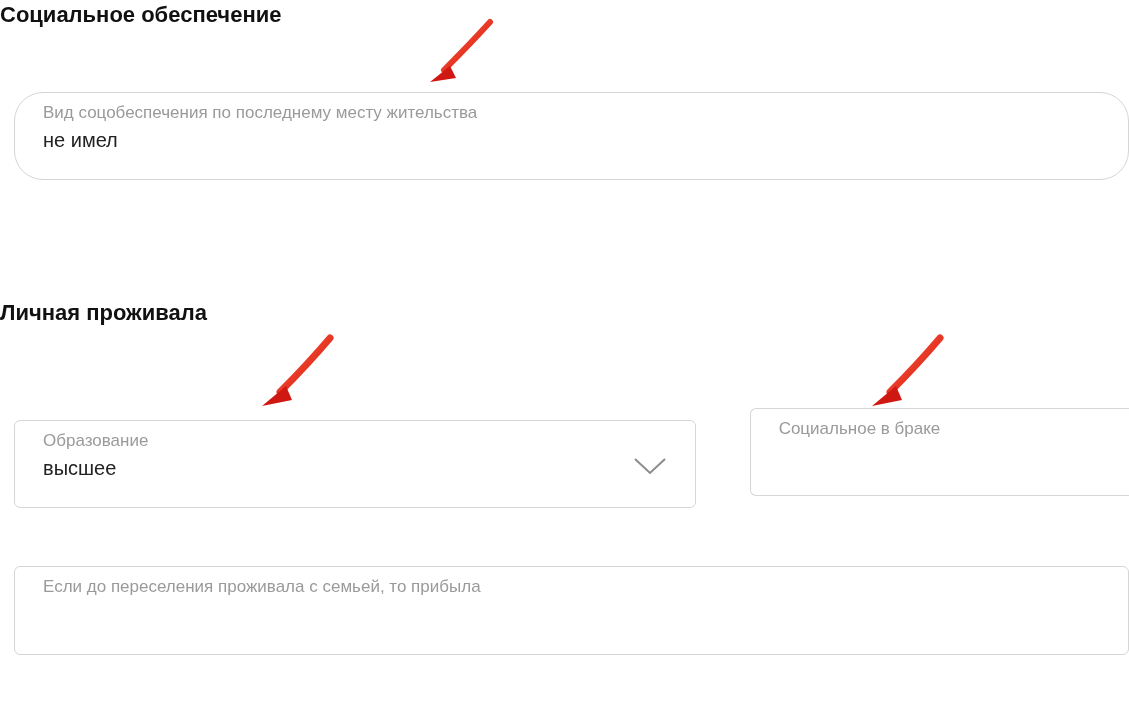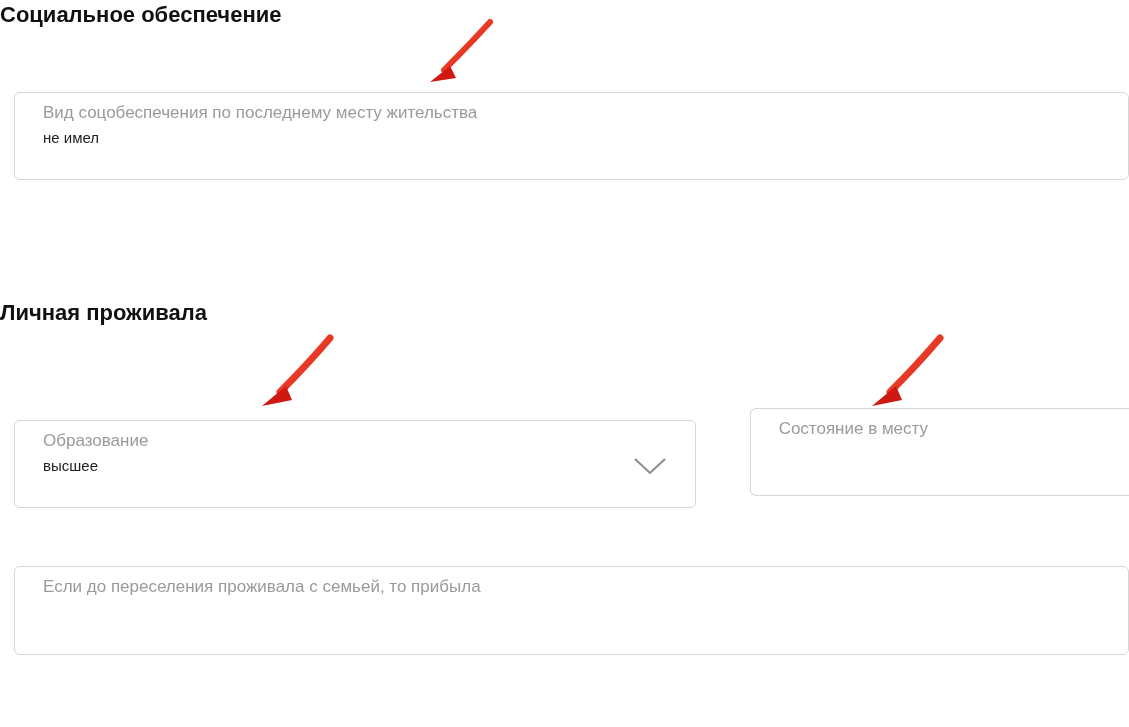--- a/index.html
+++ b/index.html
@@ -42,20 +42,21 @@
     .field {
       border: 1px solid #d6d6d6;
       border-radius: 6px;
       padding: 10px 18px 14px 28px;
       background: #fff;
       position: relative;
     }
     .field-social {
       width: 1115px;
       height: 88px;
+      border-radius: 29px;
     }
     .field-education {
       width: 740px;
       height: 88px;
       margin-top: 12px;
     }
     .field-marital {
       width: 410px;
       height: 88px;
       border-right: none;
@@ -65,21 +66,21 @@
     .field-family {
       width: 1115px;
       height: 89px;
     }
     .field-label {
       font-size: 17px;
       color: #9a9a9a;
       margin-bottom: 6px;
     }
     .field-value {
-      font-size: 15px;
+      font-size: 20px;
       color: #222;
     }
     .chevron {
       position: absolute;
       right: 28px;
       top: 36px;
     }
     .chevron svg {
       width: 34px;
       height: 20px;
@@ -122,21 +123,21 @@
   <div class="field field-education">
     <div class="field-label">Образование</div>
     <div class="field-value">высшее</div>
     <span class="chevron">
       <svg viewBox="0 0 34 20">
         <polyline points="2,2 17,16 32,2" fill="none" stroke="#8c8c8c" stroke-width="2"></polyline>
       </svg>
     </span>
   </div>
   <div class="field field-marital">
-    <div class="field-label">Состояние в месту</div>
+    <div class="field-label">Социальное в браке</div>
   </div>
 </div>
 
 <div class="field-row-family">
   <div class="field field-family">
     <div class="field-label">Если до переселения проживала с семьей, то прибыла</div>
     <div class="field-value"></div>
   </div>
 </div>
 

